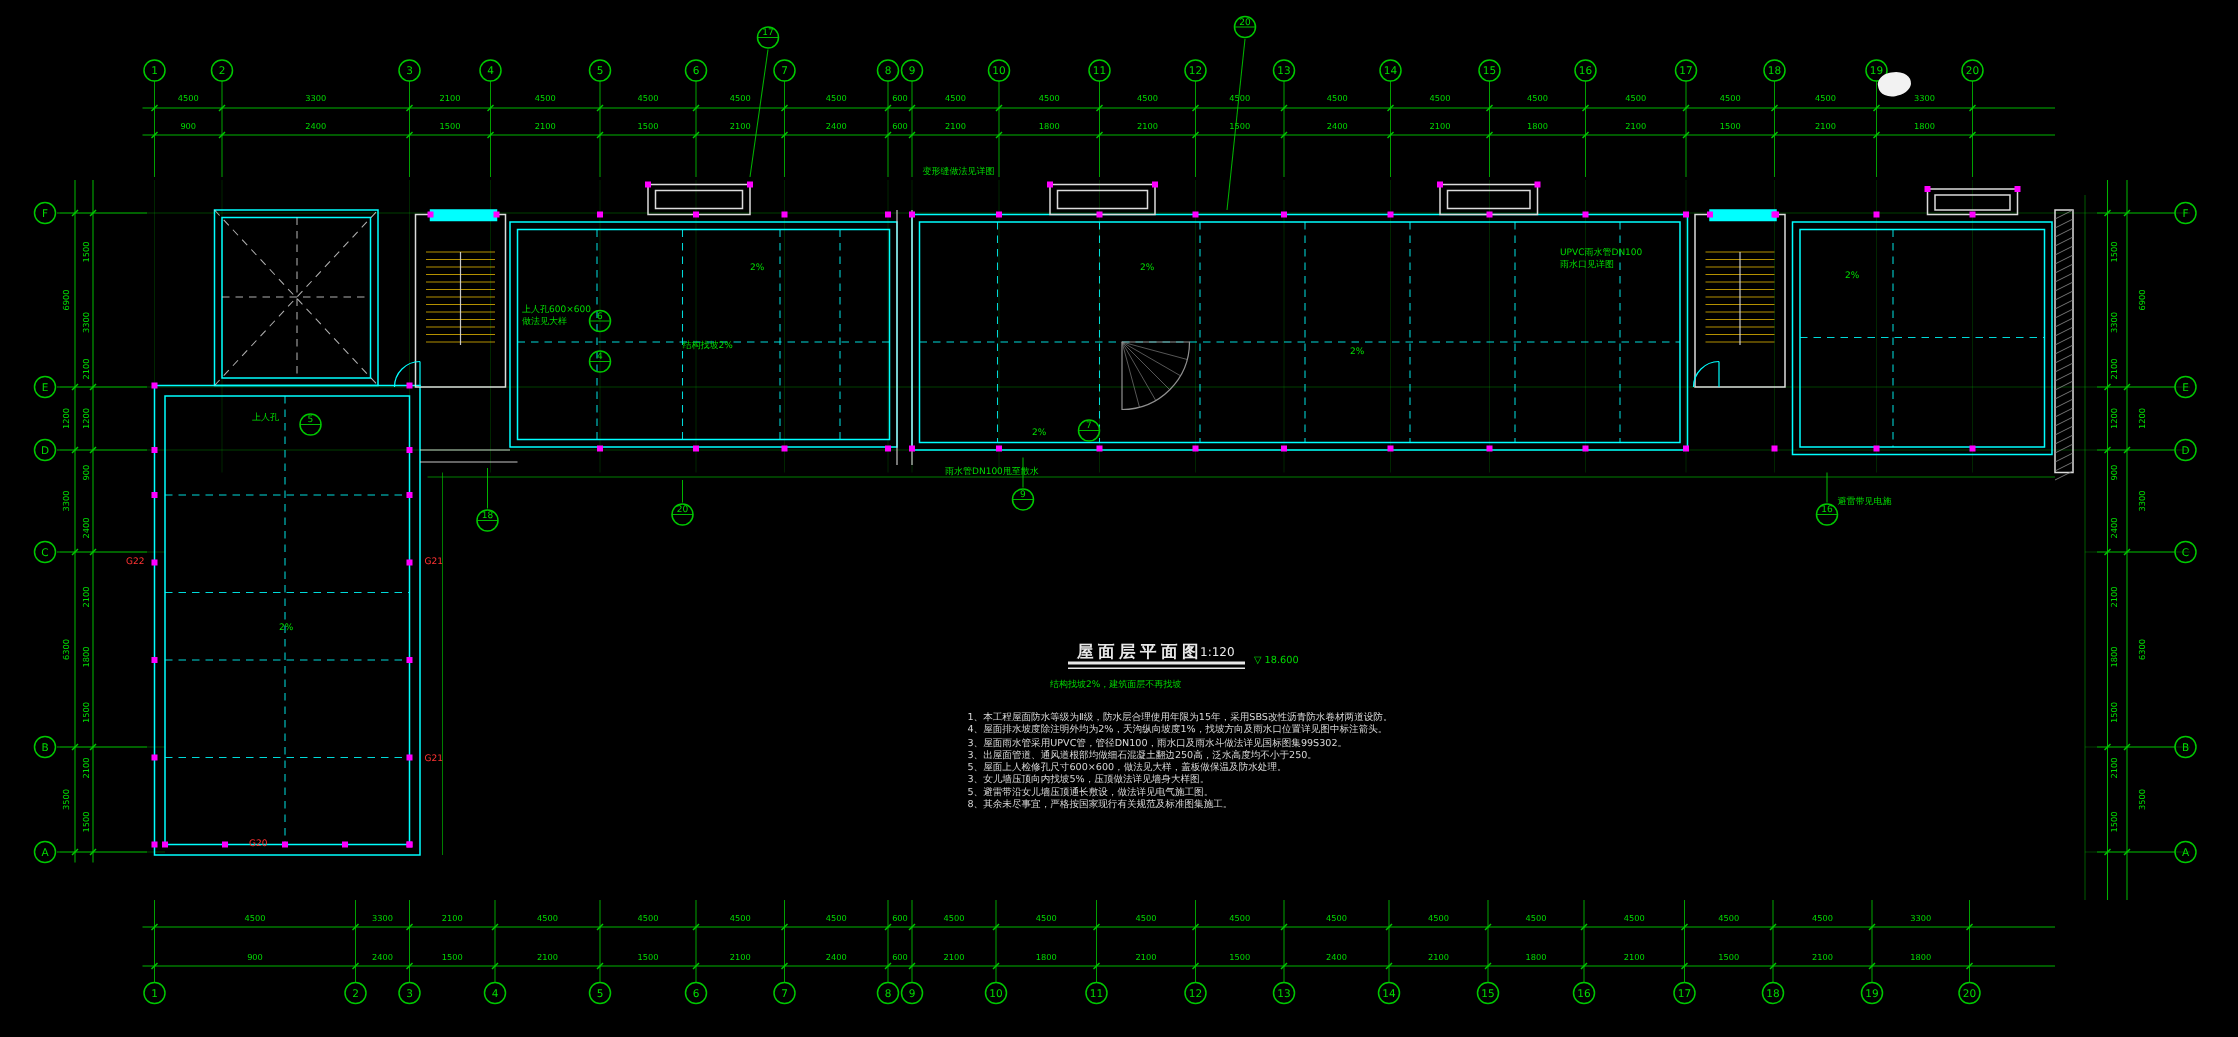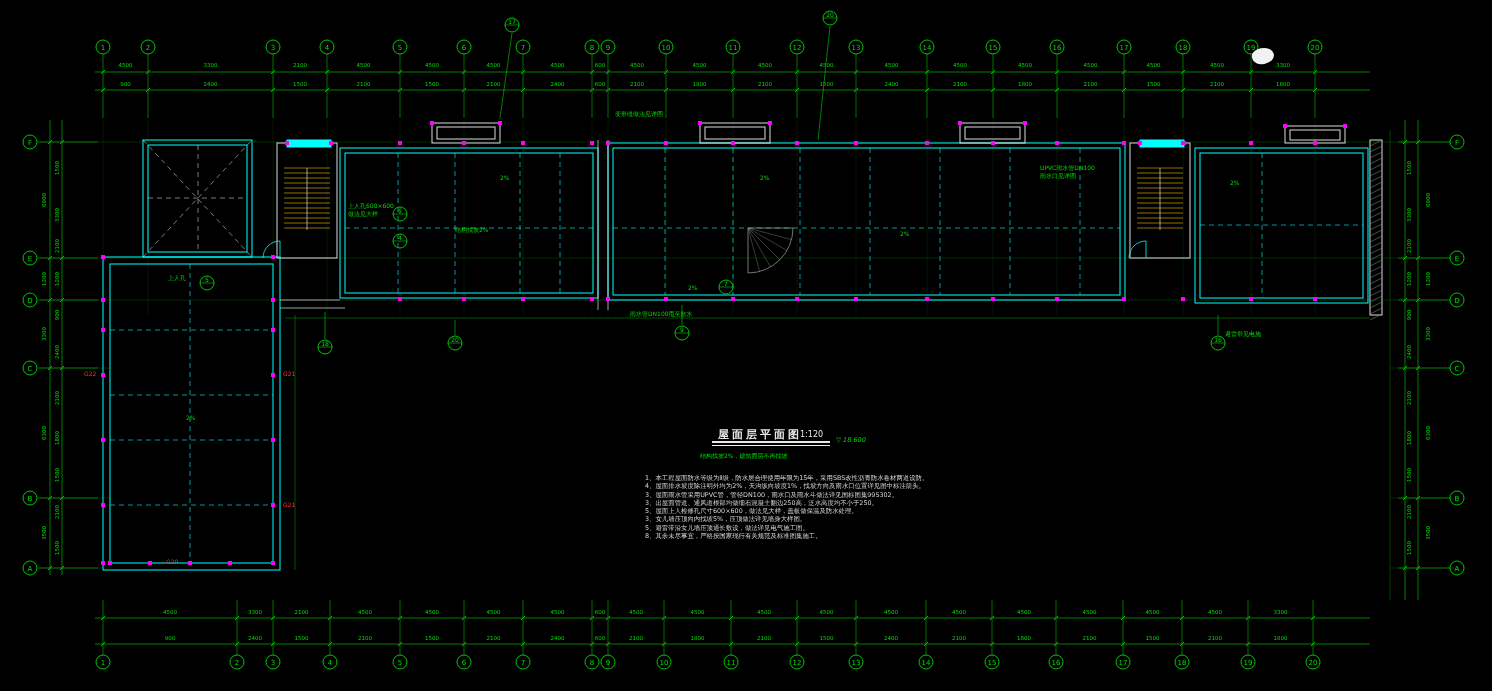--- a/index.html
+++ b/index.html
@@ -3,21 +3,21 @@
 <meta charset="utf-8">
 <style>
   html,body{margin:0;padding:0;background:#111;}
   #canvas{position:relative;width:1492px;height:691px;background:#000;overflow:hidden;
           font-family:"DejaVu Sans","Liberation Sans",sans-serif;}
   #plan-svg{position:absolute;left:0;top:0;}
   .t{position:absolute;white-space:nowrap;}
   #title-text{font-size:11px;color:#e8e8e8;letter-spacing:3px;font-weight:bold;}
   #title-scale{font-size:8px;color:#e8e8e8;}
   #title-sub{font-size:6px;color:#00dc00;}
-  #title-elev{font-size:6.5px;color:#00dc00;font-style:italic;}
+  #title-elev{font-size:6.5px;color:#00dc00;}
   .note-line{font-size:6.4px;color:#d8d8d8;line-height:8.3px;transform-origin:left top;}
   #notes-block{position:absolute;left:645px;top:474px;width:380px;}
   #cursor-blob{position:absolute;left:1252px;top:48px;width:22px;height:16px;background:#f2f2f2;
                border-radius:45% 55% 50% 50%;transform:rotate(-12deg);}
   .ul1{position:absolute;background:#e8e8e8;}
 </style>
 </head>
 <body>
 
 <div id="canvas">

